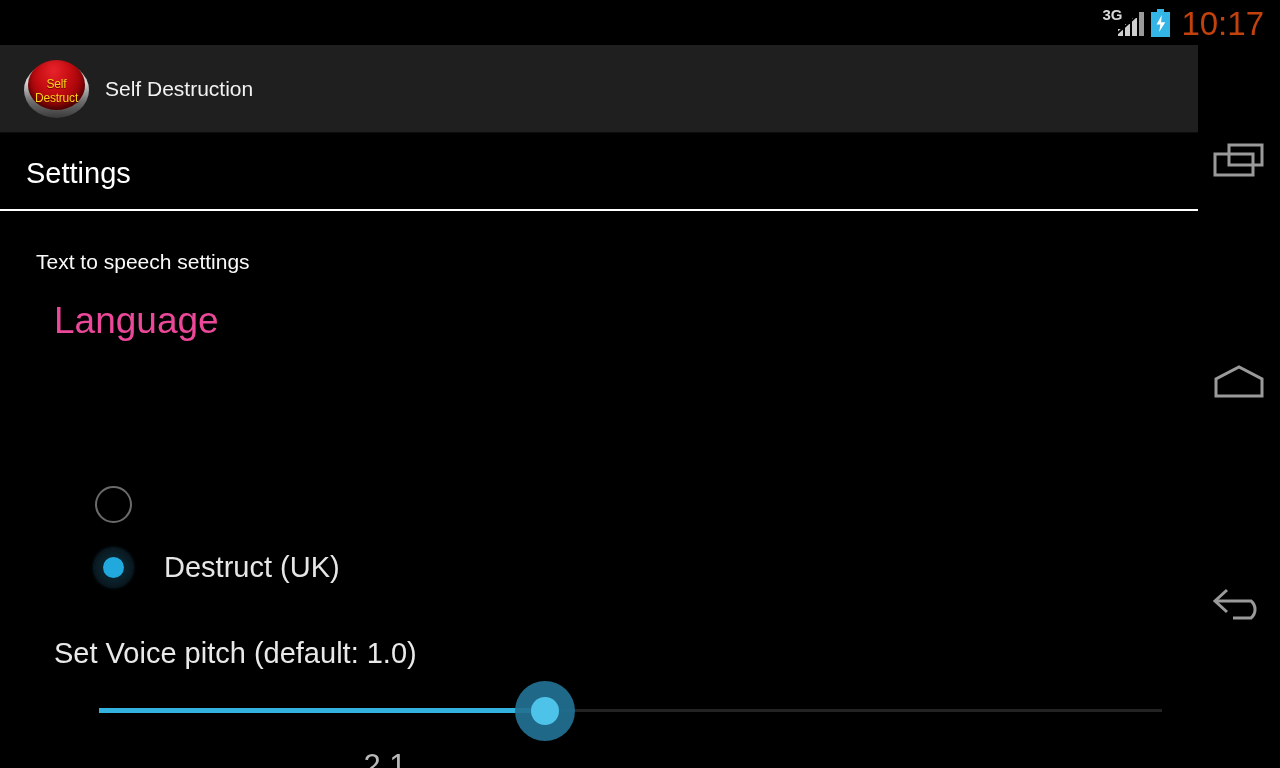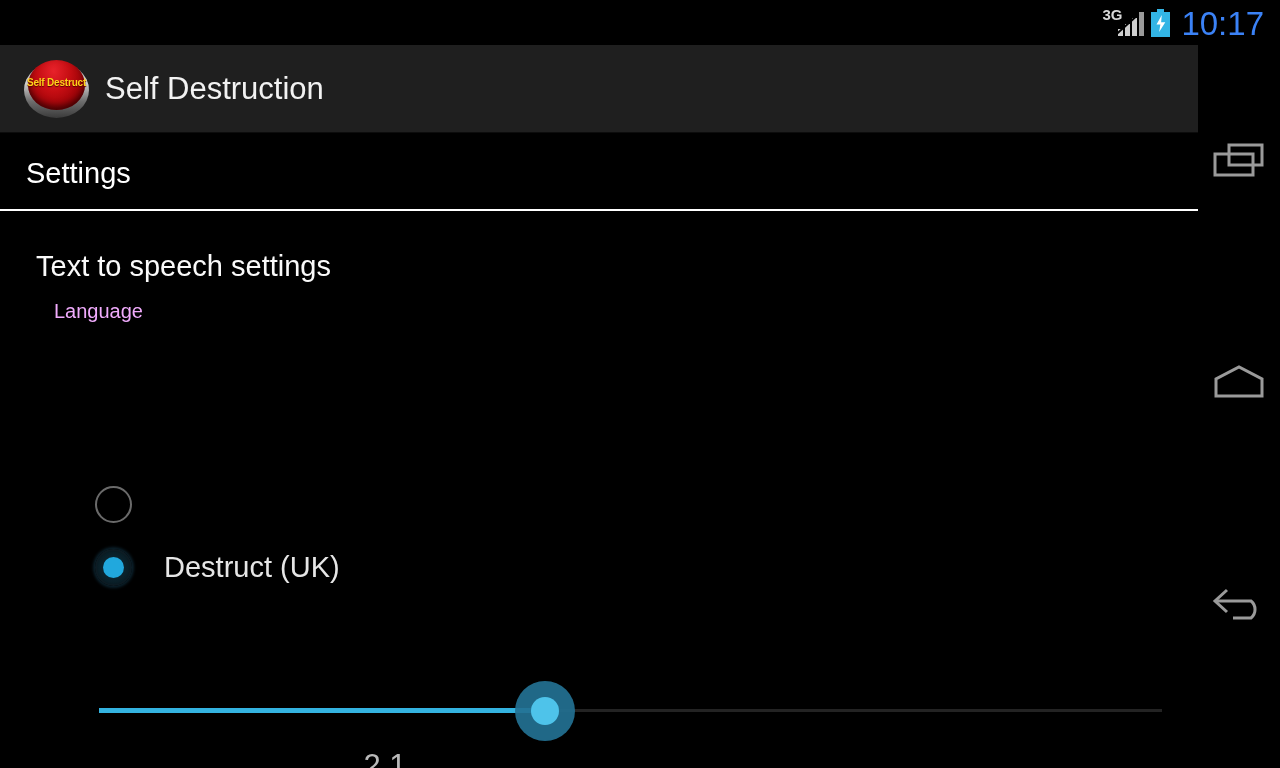--- a/index.html
+++ b/index.html
@@ -38,21 +38,21 @@
   }
   .battery .body{
     position:absolute; left:0; top:3px; width:19px; height:25px; background:#33b5e5;
   }
   .battery .bolt{
     position:absolute; left:4px; top:6px; width:11px; height:17px;
     background:#ffffff;
     clip-path:polygon(58% 0%, 10% 56%, 45% 56%, 34% 100%, 90% 42%, 52% 42%);
   }
   .clock{
-    color:#3b82f6; font-size:33px; line-height:33px; letter-spacing:0px;
+    color:#c2410c; font-size:33px; line-height:33px; letter-spacing:0px;
     margin-left:4px; margin-bottom:-2px; font-weight:normal;
   }
 
   
   .action-bar{
     position:absolute; left:0; top:45px; width:1198px; height:88px;
     background:#1f1f1f; display:flex; align-items:center; padding-left:24px;
     border-bottom:1px solid #0c0c0c;
   }
   .app-icon{
@@ -62,25 +62,25 @@
     position:absolute; left:0; top:4px; width:65px; height:56px; border-radius:50%;
     background:linear-gradient(180deg,#8d8d8d 0%,#d9d9d9 35%,#6e6e6e 70%,#3a3a3a 100%);
   }
   .app-icon .dome{
     position:absolute; left:4px; top:2px; width:57px; height:50px; border-radius:50%;
     background:radial-gradient(ellipse at 45% 22%, #e8222a 0%, #c40d12 38%, #8c0004 78%, #5c0002 100%);
     box-shadow:inset 0 -4px 6px rgba(0,0,0,.55);
   }
   .app-icon .label{
     position:absolute; left:0; top:19px; width:65px; text-align:center;
-    color:#ffd21a; font-size:10px; font-weight:bold; letter-spacing:-0.2px;
+    color:#ffd21a; font-size:12px; font-weight:normal; letter-spacing:-0.2px;
     text-shadow:0 1px 1px #5a0000;
   }
   .app-title{
-    color:#f2f2f2; font-size:31px; margin-left:16px; font-weight:normal;
+    color:#f2f2f2; font-size:21px; margin-left:16px; font-weight:normal;
   }
 
   
   .nav-bar{
     position:absolute; right:0; top:45px; width:82px; height:723px; background:#000;
   }
   .nav-btn{
     position:absolute; left:0; width:82px; height:74px;
     display:flex; align-items:center; justify-content:center;
   }
@@ -91,24 +91,24 @@
   
   .content{ position:absolute; left:0; top:133px; width:1198px; height:464px; background:#000; }
   .settings-title{
     position:absolute; left:26px; top:24px; color:#ffffff; font-size:29px;
   }
   .title-rule{
     position:absolute; left:0; top:76px; width:1198px; height:2px; background:#ffffff;
   }
 
   .tts-header{
-    position:absolute; left:36px; top:117px; color:#fafafa; font-size:29px;
+    position:absolute; left:36px; top:117px; color:#fafafa; font-size:21px;
   }
   .lang-label{
-    position:absolute; left:54px; top:167px; color:#f0abfc; font-size:20px;
+    position:absolute; left:54px; top:167px; color:#ec4899; font-size:37px;
   }
 
   .radio-row{ position:absolute; left:95px; display:flex; align-items:center; }
   #radio-row-us{ top:353px; }
   #radio-row-uk{ top:416px; }
   .radio{
     position:relative; width:37px; height:37px; flex:none;
   }
   .radio .outer{
     position:absolute; left:0; top:0; width:37px; height:37px; border-radius:50%;
@@ -201,20 +201,21 @@
     </div>
 
     <div class="radio-row" id="radio-row-uk">
       <span class="radio checked">
         <span class="outer"></span>
         <span class="dot"></span>
       </span>
       <span class="radio-label">Destruct (UK)</span>
     </div>
 
+    <div class="pitch-label">Set Voice pitch (default: 1.0)</div>
 
     <div class="slider">
       <span class="track-bg"></span>
       <span class="track-fill"></span>
       <span class="thumb">
         <span class="inner"></span>
       </span>
     </div>
     <div class="pitch-value">2.1</div>
 

